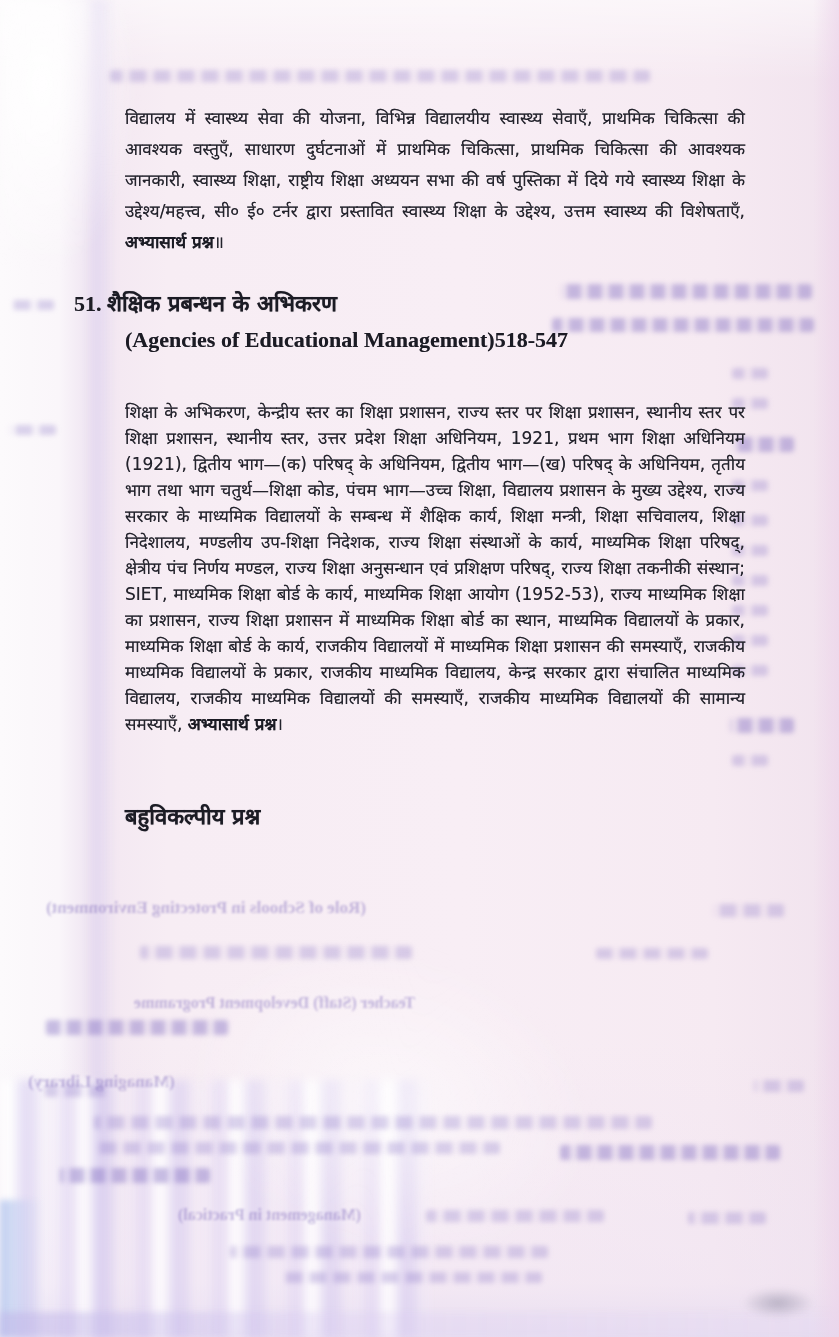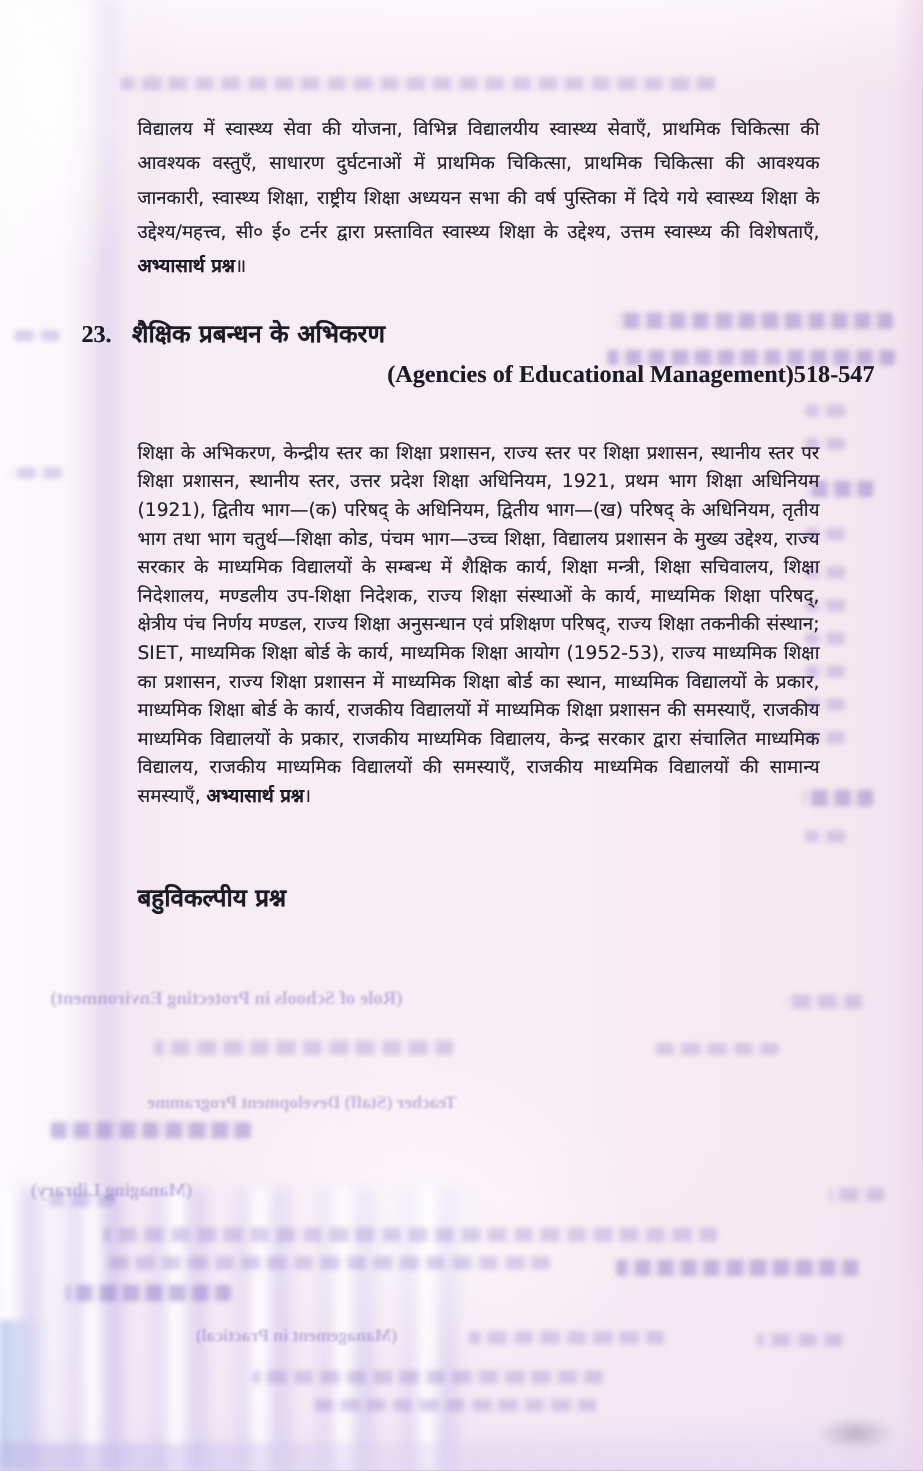--- a/index.html
+++ b/index.html
@@ -44,27 +44,27 @@
     position:absolute;top:252px;left:0;width:100%;text-align:center;
     font-family:"Liberation Serif",serif;font-weight:700;font-size:21px;color:#1c1c25;
     text-shadow:0 0 0.5px rgba(28,28,37,0.55);
   }
   .entry-num{
     position:absolute;left:74px;top:291px;
     font-family:"Liberation Serif",serif;font-weight:700;font-size:22px;color:#1c1c25;
     text-shadow:0 0 0.5px rgba(28,28,37,0.55);
   }
   .entry-title-hi{
-    position:absolute;left:120px;top:287px;
+    position:absolute;left:107px;top:287px;
     font-weight:700;font-size:22px;color:#1b1b24;
     text-shadow:0 0 0.7px rgba(28,28,37,0.6);
   }
   .row-en{
     position:absolute;left:125px;width:670px;
-    display:flex;justify-content:flex-end;align-items:baseline;
+    display:flex;justify-content:flex-start;align-items:baseline;
     font-family:"Liberation Serif",serif;font-weight:700;font-size:22px;color:#1b1b24;
     text-shadow:0 0 0.5px rgba(28,28,37,0.55);
   }
   #row-agencies-en{top:327px;}
   #row-objectives-en{top:841px;}
   .mcq-title{
     position:absolute;left:125px;top:800px;
     font-weight:700;font-size:22px;color:#1b1b24;
     text-shadow:0 0 0.7px rgba(28,28,37,0.6);
   }
@@ -117,21 +117,21 @@
 
   <div class="gtext" style="left:46px;top:898px;font-size:17px;">(Role of Schools in Protecting Environment)</div>
   <div class="gtext" style="left:134px;top:994px;font-size:16px;">Teacher (Staff) Development Programme</div>
   <div class="gtext" style="left:28px;top:1072px;font-size:17px;">(Managing Library)</div>
   <div class="gtext" style="left:178px;top:1206px;font-size:16px;">(Management in Practical)</div>
 
 
   <p class="para" id="para-health"><span>विद्यालय में स्वास्थ्य सेवा की योजना, विभिन्न विद्यालयीय स्वास्थ्य सेवाएँ, प्राथमिक चिकित्सा की आवश्यक वस्तुएँ, साधारण दुर्घटनाओं में प्राथमिक चिकित्सा, प्राथमिक चिकित्सा की आवश्यक जानकारी, स्वास्थ्य शिक्षा, राष्ट्रीय शिक्षा अध्ययन सभा की वर्ष पुस्तिका में दिये गये स्वास्थ्य शिक्षा के उद्देश्य/महत्त्व, सी० ई० टर्नर द्वारा प्रस्तावित स्वास्थ्य शिक्षा के उद्देश्य, उत्तम स्वास्थ्य की विशेषताएँ, </span><b>अभ्यासार्थ प्रश्न</b><span>॥</span></p>
 
 
-  <div class="entry-num">23.</div>
+  <div class="entry-num">51.</div>
   <div class="entry-title-hi">शैक्षिक प्रबन्धन के अभिकरण</div>
 
   <div class="row-en" id="row-agencies-en">
     <span>(Agencies of Educational Management)</span>
     <span>518-547</span>
   </div>
 
   <p class="para" id="para-agencies"><span>शिक्षा के अभिकरण, केन्द्रीय स्तर का शिक्षा प्रशासन, राज्य स्तर पर शिक्षा प्रशासन, स्थानीय स्तर पर शिक्षा प्रशासन, स्थानीय स्तर, उत्तर प्रदेश शिक्षा अधिनियम, 1921, प्रथम भाग शिक्षा अधिनियम (1921), द्वितीय भाग—(क) परिषद् के अधिनियम, द्वितीय भाग—(ख) परिषद् के अधिनियम, तृतीय भाग तथा भाग चतुर्थ—शिक्षा कोड, पंचम भाग—उच्च शिक्षा, विद्यालय प्रशासन के मुख्य उद्देश्य, राज्य सरकार के माध्यमिक विद्यालयों के सम्बन्ध में शैक्षिक कार्य, शिक्षा मन्त्री, शिक्षा सचिवालय, शिक्षा निदेशालय, मण्डलीय उप-शिक्षा निदेशक, राज्य शिक्षा संस्थाओं के कार्य, माध्यमिक शिक्षा परिषद्, क्षेत्रीय पंच निर्णय मण्डल, राज्य शिक्षा अनुसन्धान एवं प्रशिक्षण परिषद्, राज्य शिक्षा तकनीकी संस्थान; SIET, माध्यमिक शिक्षा बोर्ड के कार्य, माध्यमिक शिक्षा आयोग (1952-53), राज्य माध्यमिक शिक्षा का प्रशासन, राज्य शिक्षा प्रशासन में माध्यमिक शिक्षा बोर्ड का स्थान, माध्यमिक विद्यालयों के प्रकार, माध्यमिक शिक्षा बोर्ड के कार्य, राजकीय विद्यालयों में माध्यमिक शिक्षा प्रशासन की समस्याएँ, राजकीय माध्यमिक विद्यालयों के प्रकार, राजकीय माध्यमिक विद्यालय, केन्द्र सरकार द्वारा संचालित माध्यमिक विद्यालय, राजकीय माध्यमिक विद्यालयों की समस्याएँ, राजकीय माध्यमिक विद्यालयों की सामान्य समस्याएँ, </span><b>अभ्यासार्थ प्रश्न</b><span>।</span></p>
 
   <div class="mcq-title">बहुविकल्पीय प्रश्न</div>

